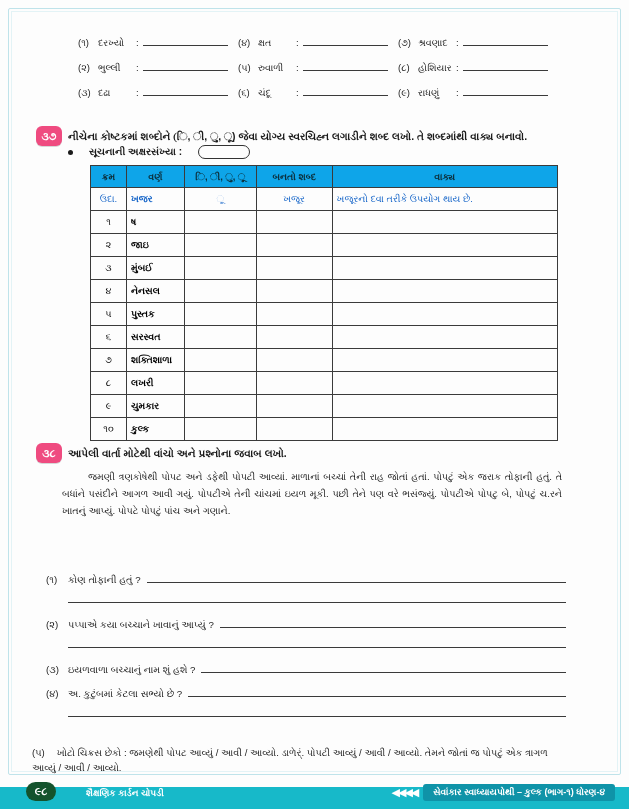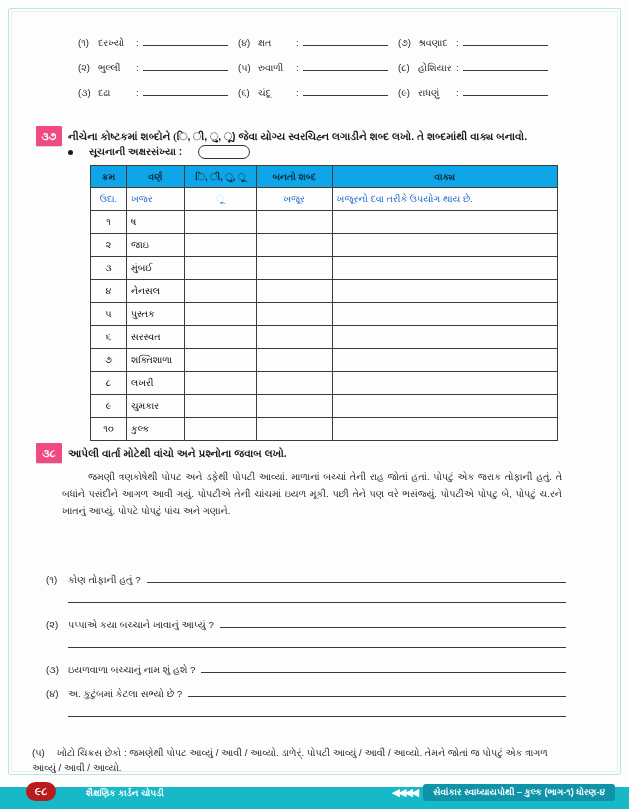--- a/index.html
+++ b/index.html
@@ -43,21 +43,21 @@
   .tline { flex: 1; border-bottom: 1px solid #3a3a3a; height: 10px; margin-left: 2px; margin-right: 10px; }
 
   
   .qhead {
     position: absolute;
     display: flex; align-items: flex-start;
   }
   .qbullet {
     width: 26px; height: 20px;
     background: #ef4b80;
-    border-radius: 1px;
+    border-radius: 6px;
     color: #fff; font-size: 11px; font-weight: bold;
     display: flex; align-items: center; justify-content: center;
     flex: none;
     margin-right: 6px;
     box-shadow: 0 1px 0 rgba(0,0,0,.15);
   }
   .qtext { font-size: 10.5px; color: #1b1b1b; font-weight: bold; line-height: 14px; padding-top: 3px; }
 
   .q37 { left: 36px; top: 126px; width: 560px; }
   .q37 .sub {
@@ -83,21 +83,21 @@
   }
   table.word-table th {
     background: #0ea5e9;
     color: #0c2e3a;
     font-size: 9.5px;
     font-weight: bold;
     text-align: center;
     height: 22px;
   }
   .col-krm { width: 36px; text-align: center; }
-  .col-varn { width: 58px; }
+  .col-varn { width: 58px; font-weight: bold; }
   .col-chinh { width: 72px; text-align: center; }
   .col-shabd { width: 76px; text-align: center; }
   .col-vakya { width: 226px; }
   .example td { color: #1464c8; }
   .example .col-krm { color: #1464c8; }
 
   
   .q38 { left: 36px; top: 443px; width: 560px; }
   .story {
     position: absolute;
@@ -118,21 +118,21 @@
   .q5 { position: absolute; left: 32px; top: 745px; width: 530px; font-size: 9.6px; line-height: 15px; color:#1b1b1b; }
   .q5 .qn { display: inline-block; width: 22px; }
 
   
   .footer {
     position: absolute; left: 0; right: 0; bottom: 0; height: 32px;
   }
   .page-num {
     position: absolute; left: 26px; bottom: 8px;
     width: 30px; height: 19px; border-radius: 10px;
-    background: #b91c1c; color: #fff; font-size: 11px; font-weight: bold;
+    background: #14532d; color: #fff; font-size: 11px; font-weight: bold;
     display: flex; align-items: center; justify-content: center;
   }
   .footer-left-text {
     position: absolute; left: 62px; bottom: 10px;
     font-size: 9px; color: #ffffff; font-weight: bold; margin-left: 24px;
   }
   .footer-right {
     position: absolute; right: 14px; bottom: 8px;
     display: flex; align-items: center; gap: 6px;
   }

